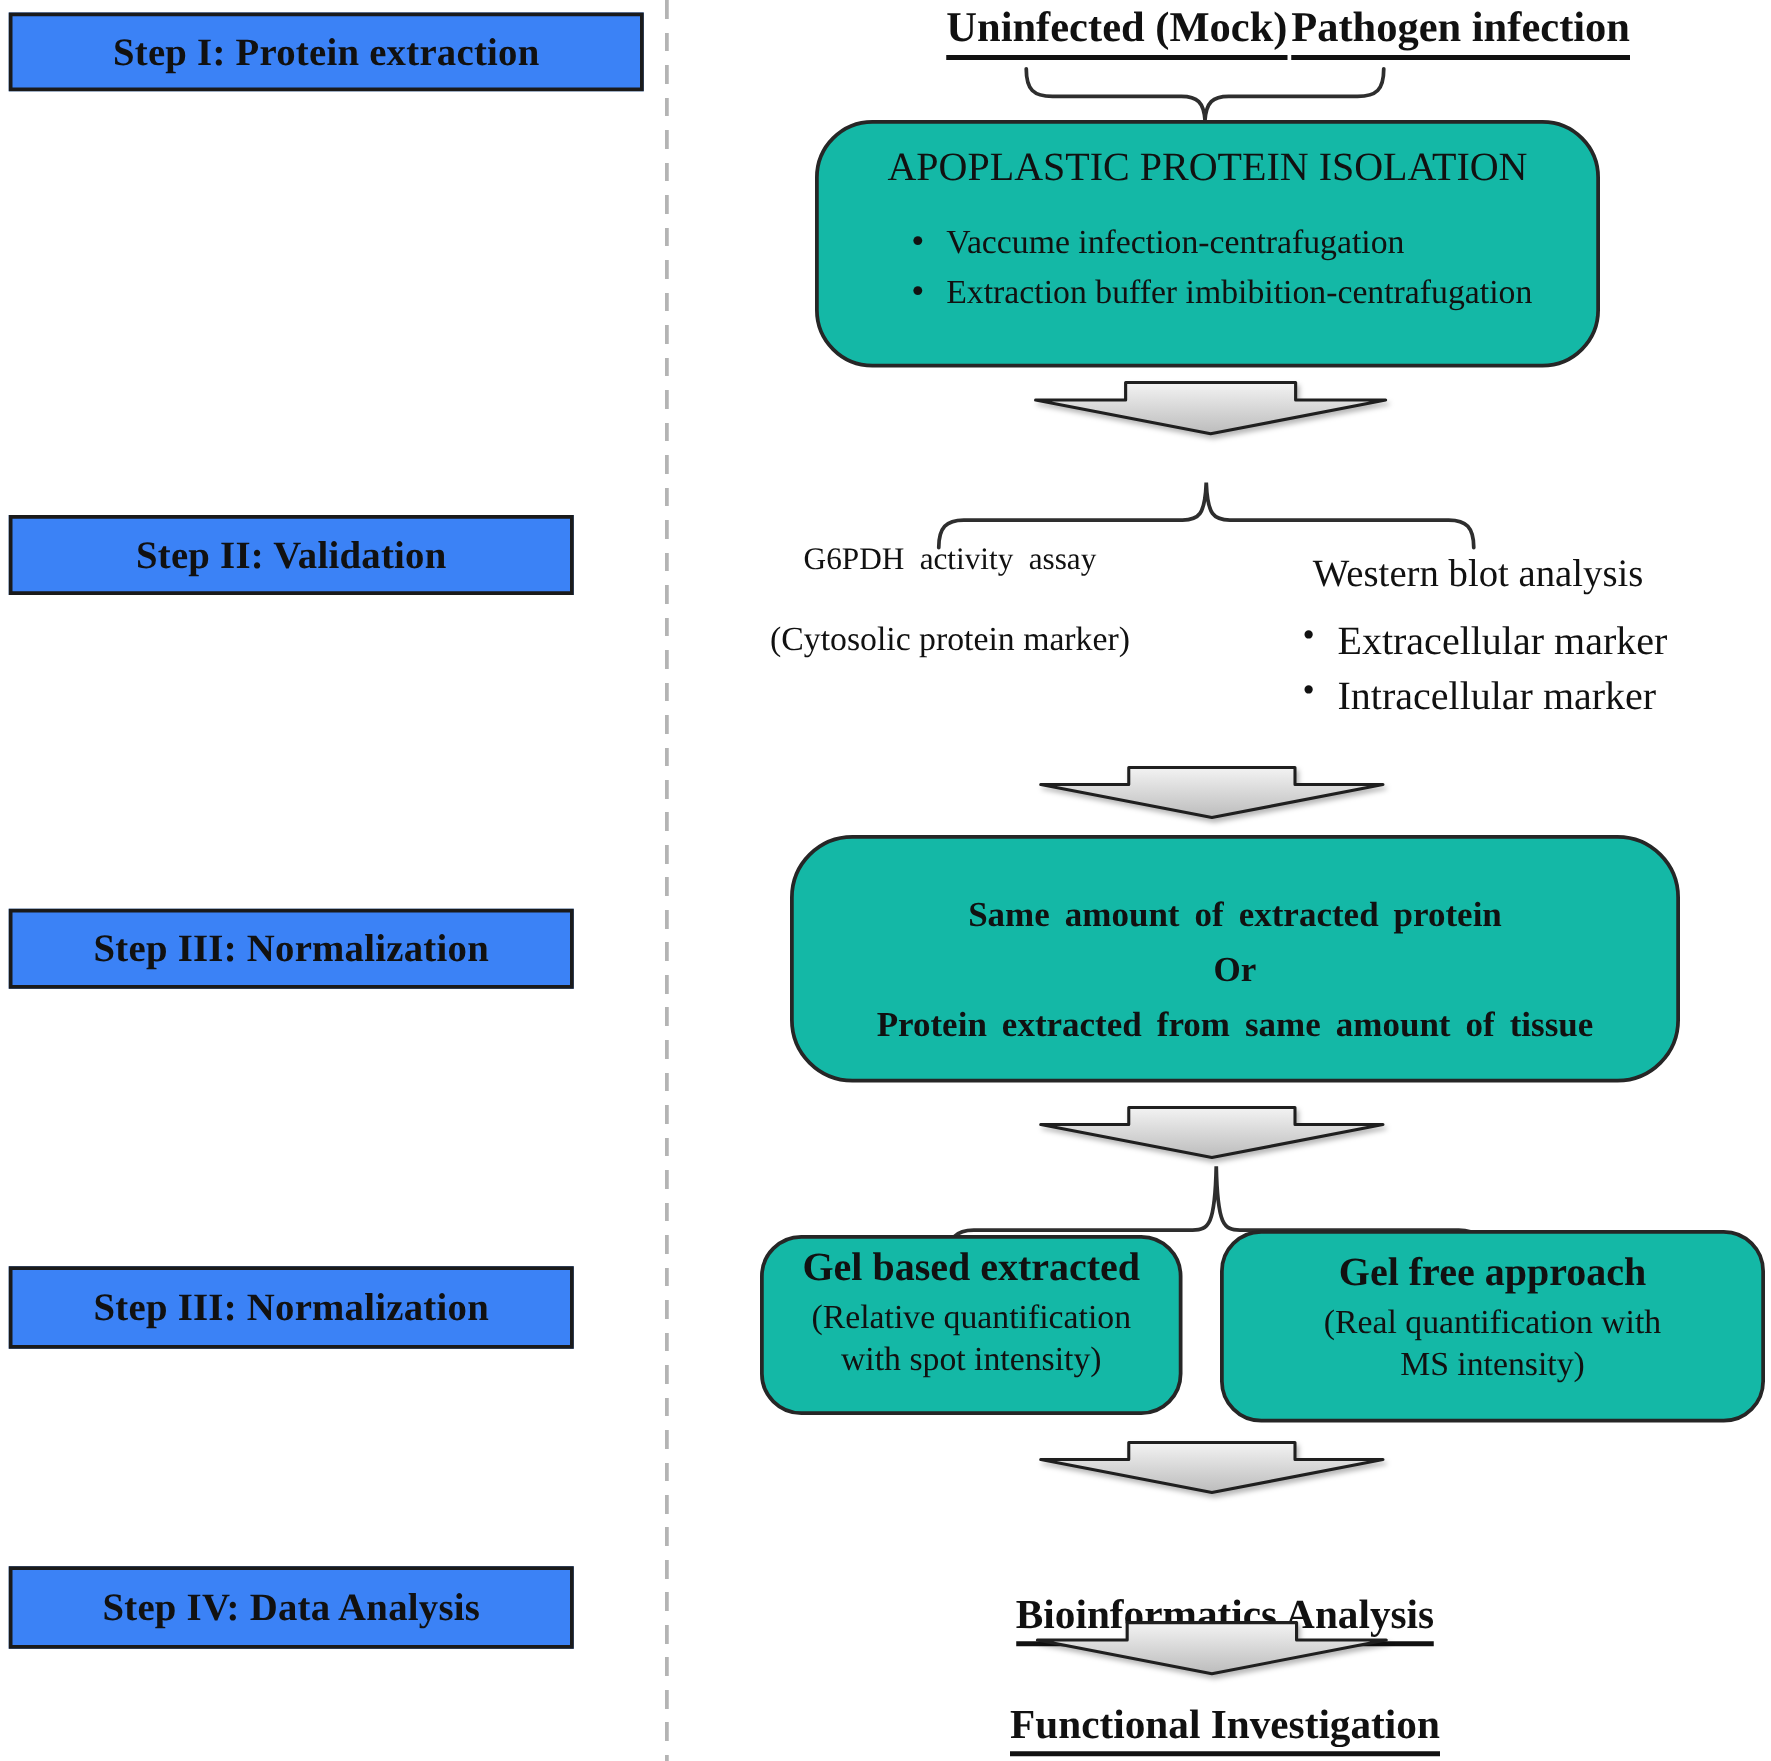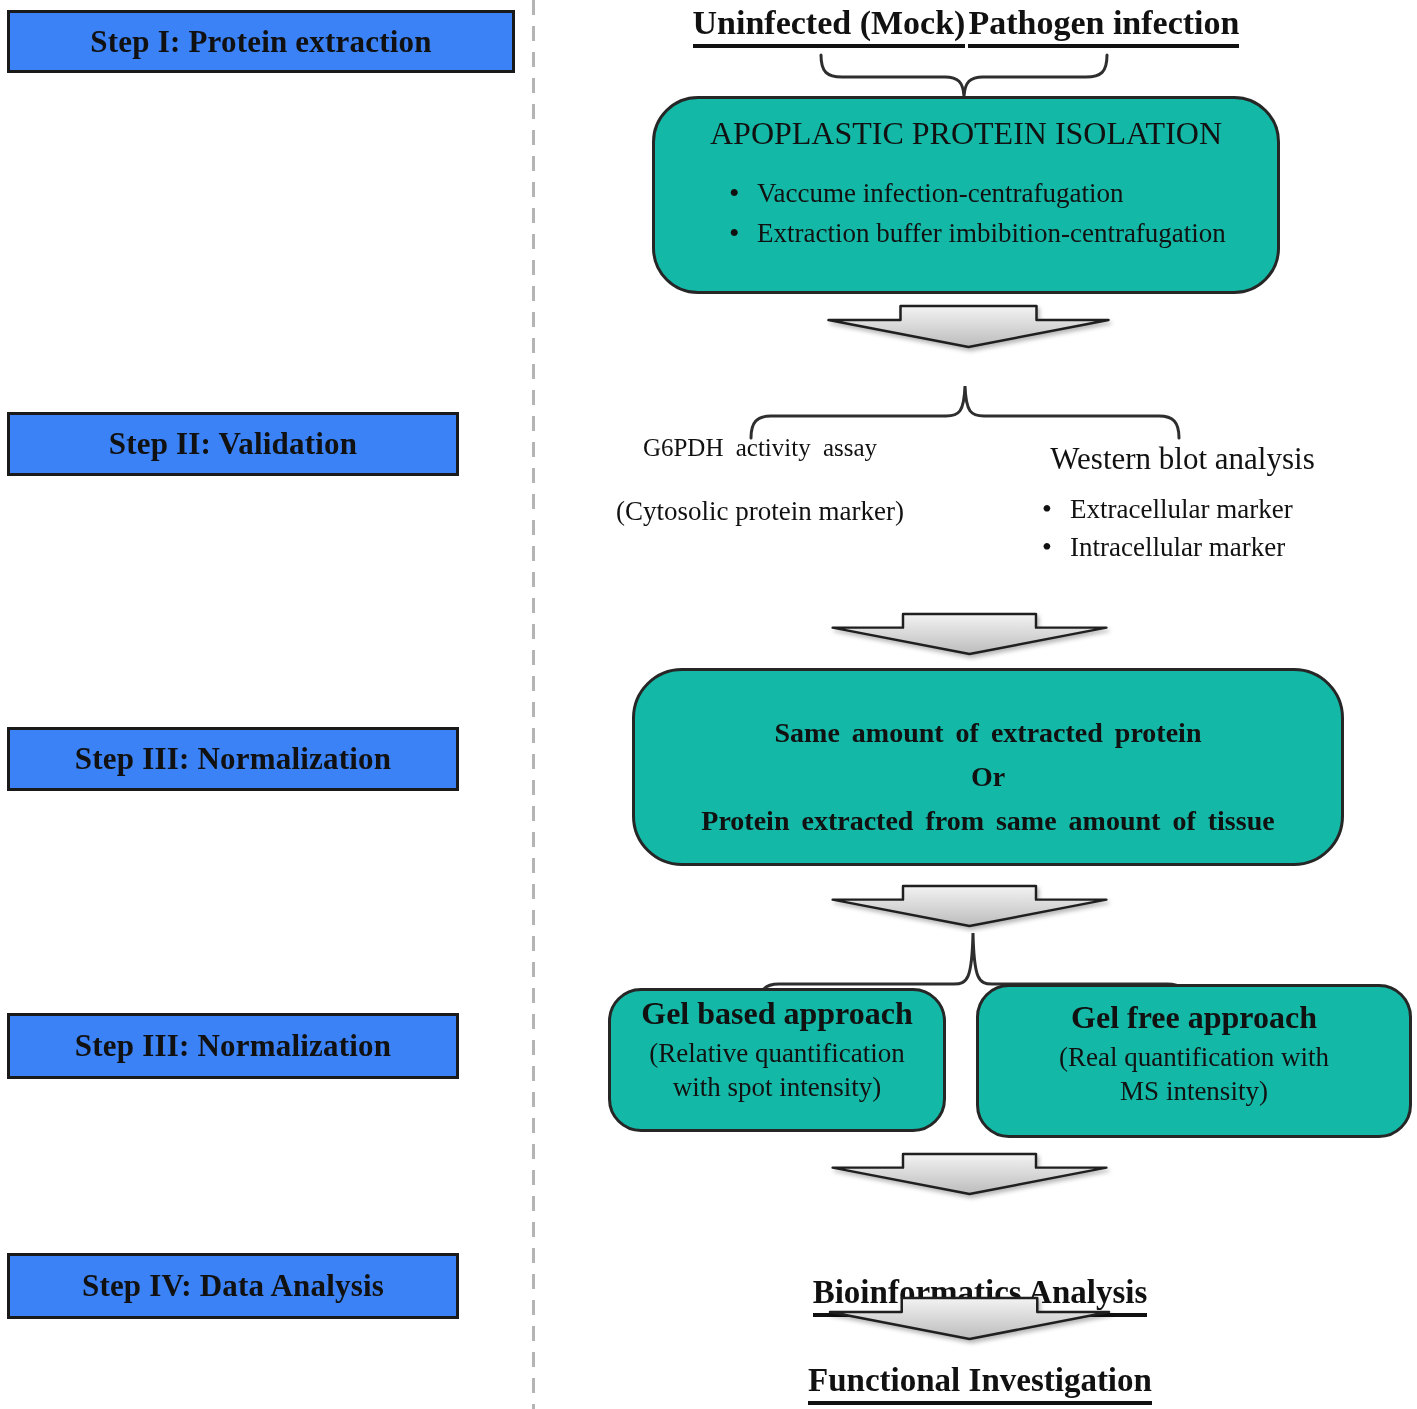--- a/index.html
+++ b/index.html
@@ -33,21 +33,21 @@
   .iso-list{list-style:none;margin:26px 0 0 72px;padding:0;text-align:left;font-size:27px;}
   .iso-list li{position:relative;padding-left:30px;margin-bottom:9px;white-space:nowrap;}
   .iso-list li::before{content:"\2022";position:absolute;left:2px;top:-2px;font-size:30px;}
   
   .u{display:inline-block;border-bottom:4px solid #111;padding-bottom:2px;line-height:1.08;}
   .cond-title{font-size:34px;font-weight:bold;text-align:center;white-space:nowrap;}
   .center-text{text-align:center;}
   .assay-title{font-size:25px;word-spacing:6px;white-space:nowrap;}
   .assay-note{font-size:27px;white-space:nowrap;}
   .western-title{font-size:31px;white-space:nowrap;}
-  .v-list{list-style:none;margin:0;padding:0;text-align:left;font-size:27px;}
+  .v-list{list-style:none;margin:0;padding:0;text-align:left;font-size:32px;}
   .v-list li{position:relative;padding-left:28px;margin-bottom:7px;white-space:nowrap;}
   .v-list li::before{content:"\2022";position:absolute;left:0;top:-1px;font-size:28px;}
   .big-label{font-size:33px;font-weight:bold;text-align:center;white-space:nowrap;}
   .arrow-svg{position:absolute;filter:drop-shadow(2px 3px 2px rgba(0,0,0,0.28));}
   .shape-svg{position:absolute;}
 </style>
 </head>
 <body>
 
 <div class="canvas">
@@ -73,21 +73,21 @@
   <div class="step-box" style="top:727px;width:452px;height:64px">
     <span>Step III: Normalization</span>
   </div>
   <div class="step-box" style="top:1013px;width:452px;height:66px">
     <span>Step III: Normalization</span>
   </div>
   <div class="step-box" style="top:1253px;width:452px;height:66px">
     <span>Step IV: Data Analysis</span>
   </div>
 
-  <div class="abs cond-title" style="left:648px;top:4px;width:636px;">
+  <div class="abs cond-title" style="left:668px;top:4px;width:636px;text-align:right;">
     <span class="u">Uninfected (Mock)</span><span class="u" style="margin-left:3px">Pathogen infection</span>
   </div>
 
   <svg class="shape-svg" style="left:818px;top:52px" width="292" height="45" viewBox="0 0 292 45">
     <path d="M3,3 C3,20 9,25 24,25 L127,25 C140,25 145,30 146,44 C147,30 152,25 165,25 L268,25 C283,25 289,20 289,3" fill="none" stroke="#2e2e2e" stroke-width="3" stroke-linecap="round"></path>
   </svg>
 
   <div class="flow-box iso-box" style="left:652px;top:96px;width:628px;height:198px">
     <div class="iso-title">APOPLASTIC PROTEIN ISOLATION</div>
     <ul class="iso-list">
@@ -125,21 +125,21 @@
 
   <svg class="arrow-svg" style="left:828px;top:884px" width="283" height="44" viewBox="0 0 284 45">
       <use href="#fatArrow"></use>
     </svg>
 
   <svg class="shape-svg" style="left:757px;top:931px" width="432" height="77" viewBox="0 0 432 77">
     <path d="M2,75 C2,59 8,53 22,53 L197,53 C210,53 215,49 216,2 C217,49 222,53 235,53 L410,53 C424,53 430,59 430,75" fill="none" stroke="#2e2e2e" stroke-width="3" stroke-linecap="round"></path>
   </svg>
 
   <div class="flow-box gel-box" style="left:608px;top:988px;width:338px;height:144px">
-    <div class="gel-title" style="margin-top:4px">Gel based approach</div>
+    <div class="gel-title" style="margin-top:4px">Gel based extracted</div>
     <div class="gel-note">
       <div>(Relative quantification</div>
       <div>with spot intensity)</div>
     </div>
   </div>
 
   <div class="flow-box gel-box" style="left:976px;top:984px;width:436px;height:154px">
     <div class="gel-title" style="margin-top:12px">Gel free approach</div>
     <div class="gel-note">
       <div>(Real quantification with</div>

